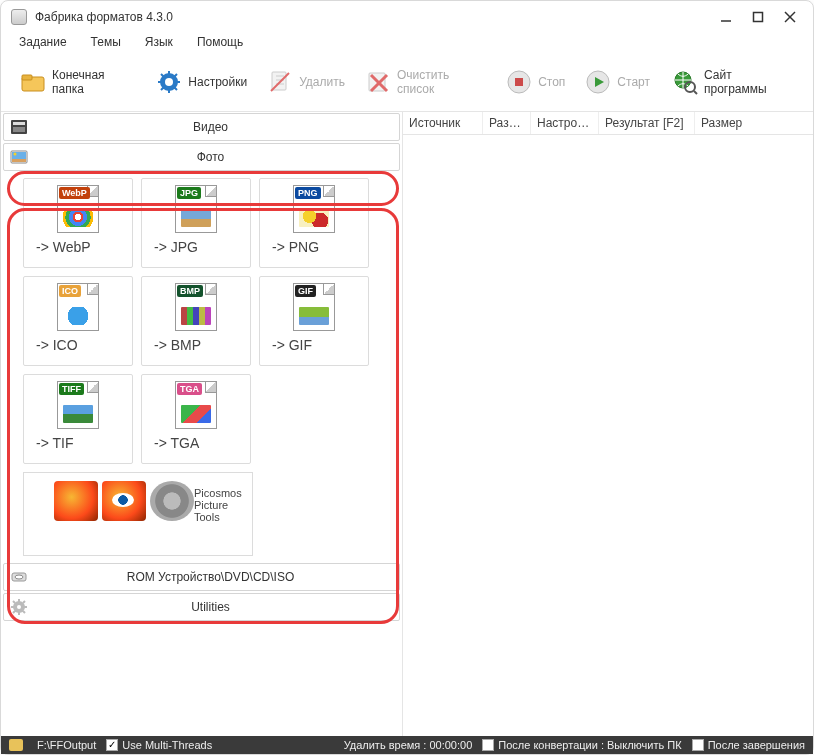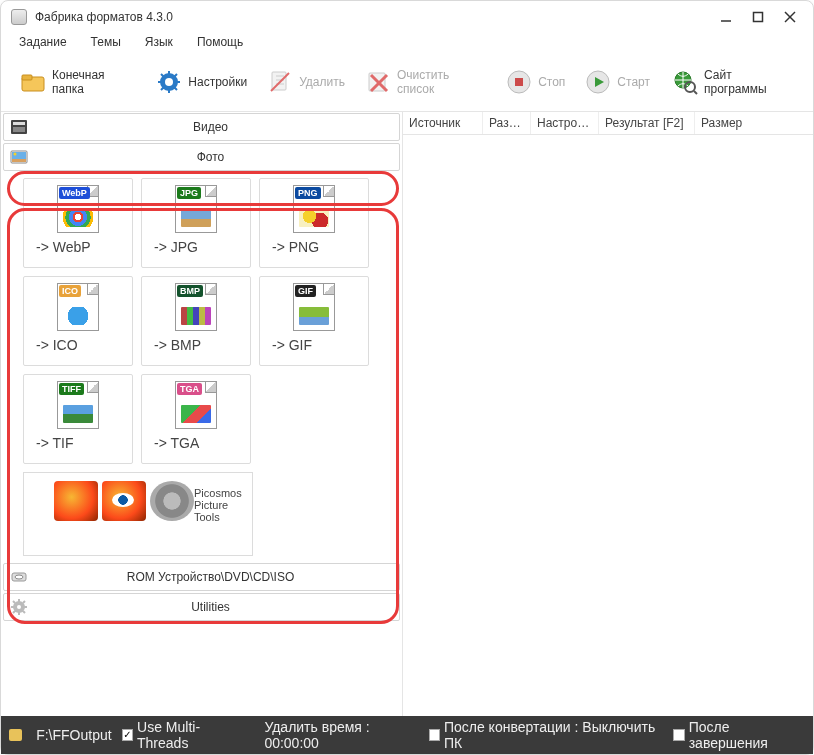--- a/index.html
+++ b/index.html
@@ -61,21 +61,21 @@
 
 .list-header { display: flex; border-bottom: 1px solid #e5e5e5; }
 .col { padding: 4px 6px; border-right: 1px solid #eee; color: #444; white-space: nowrap; overflow: hidden; text-overflow: ellipsis; }
 .col.src { width: 80px; }
 .col.sz { width: 48px; }
 .col.st { width: 68px; }
 .col.res { width: 96px; }
 .col.sz2 { width: 60px; flex: 1; border-right: none; }
 
 
-.statusbar { display: flex; align-items: center; background: #3a3a3a; color: #eee; font-size: 14px; padding: 3px 8px; gap: 10px; }
+.statusbar { display: flex; align-items: center; background: #3a3a3a; color: #eee; font-size: 11px; padding: 3px 8px; gap: 10px; }
 .statusbar .chk { width: 12px; height: 12px; border: 1px solid #aaa; background: #fff; display: inline-flex; align-items: center; justify-content: center; margin-right: 4px; }
 .statusbar .chk.checked::after { content: "✓"; color: #000; font-size: 10px; line-height: 10px; }
 .statusbar .folder-ico { width: 14px; height: 12px; background: #e8c25a; border-radius: 2px; display: inline-block; margin-right: 4px; }
 .flexspace { flex: 1; }
 </style>
 </head>
 <body>
 
 <div class="frame">
 
@@ -205,21 +205,21 @@
               <rect x="2" y="11" width="14" height="3" fill="#d8a060"></rect>
             </svg>
         </span>
         <span class="cat-label">Фото</span>
       </div>
 
       <div class="format-grid" id="fmt-grid">
           <div class="fmt-cell">
             <div class="file-thumb">
               <div class="file-page"></div>
-              <div class="tag" style="background:#1d4ed8">WebP</div>
+              <div class="tag" style="background:#c2410c">WebP</div>
               <div class="minipic" style="background:radial-gradient(circle at 50% 45%, #fff 0 18%, #ea4335 0 30%, #4285f4 0 50%, #34a853 0 70%, #fbbc05 0 85%, transparent 0);"></div>
             </div>
             <div class="label">-&gt; WebP</div>
           </div>
           <div class="fmt-cell">
             <div class="file-thumb">
               <div class="file-page"></div>
               <div class="tag" style="background:#1b7a1b">JPG</div>
               <div class="minipic" style="background:linear-gradient(#76a8d8 0 55%, #cfa05a 55% 100%);"></div>
             </div>

